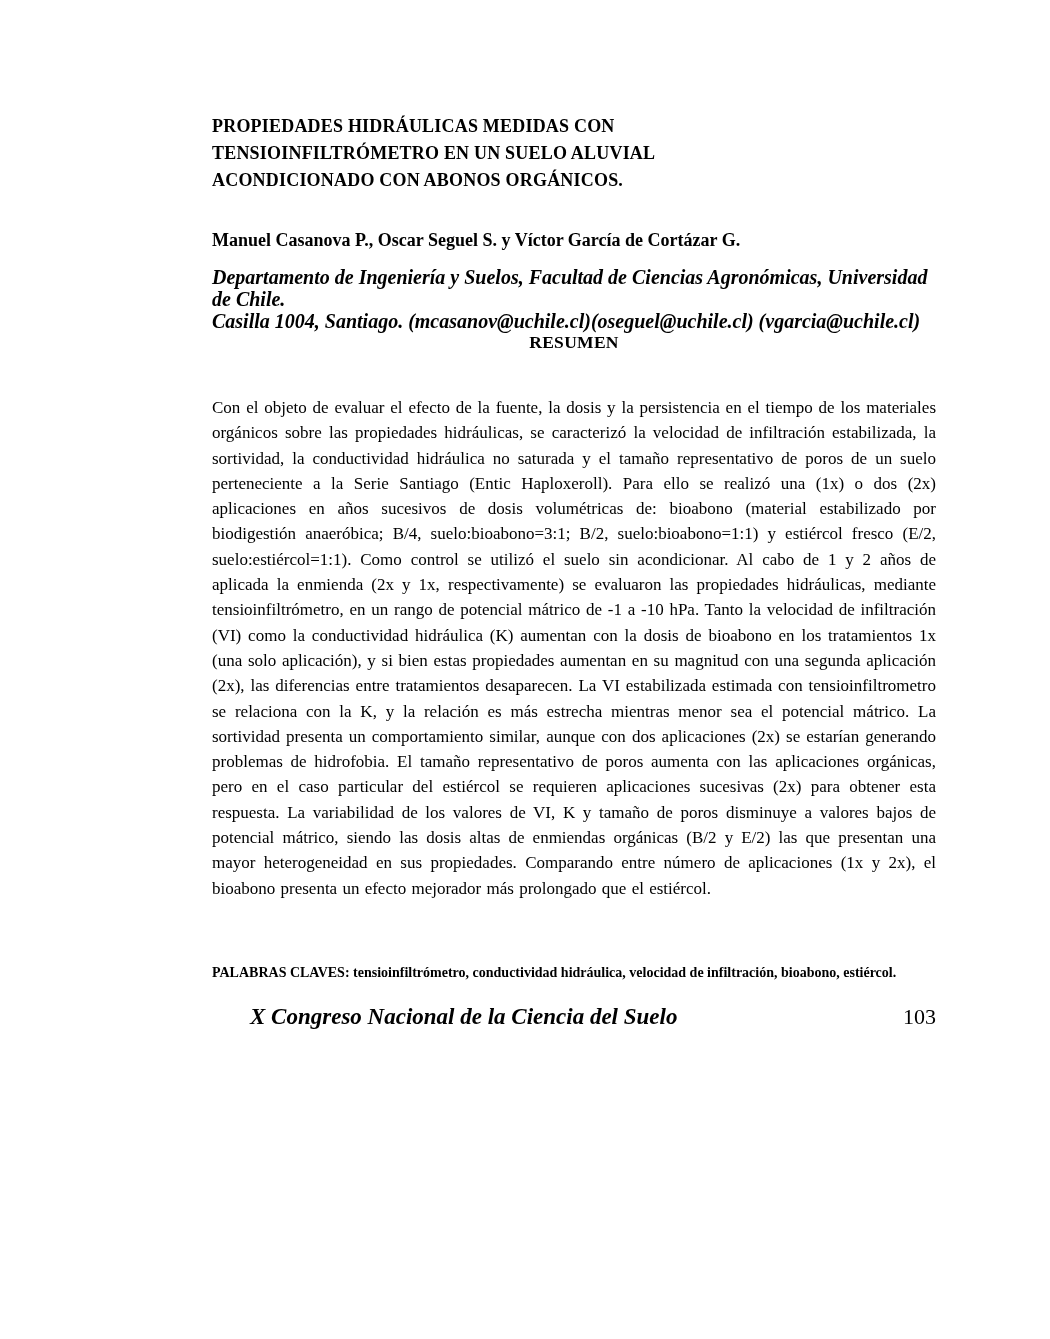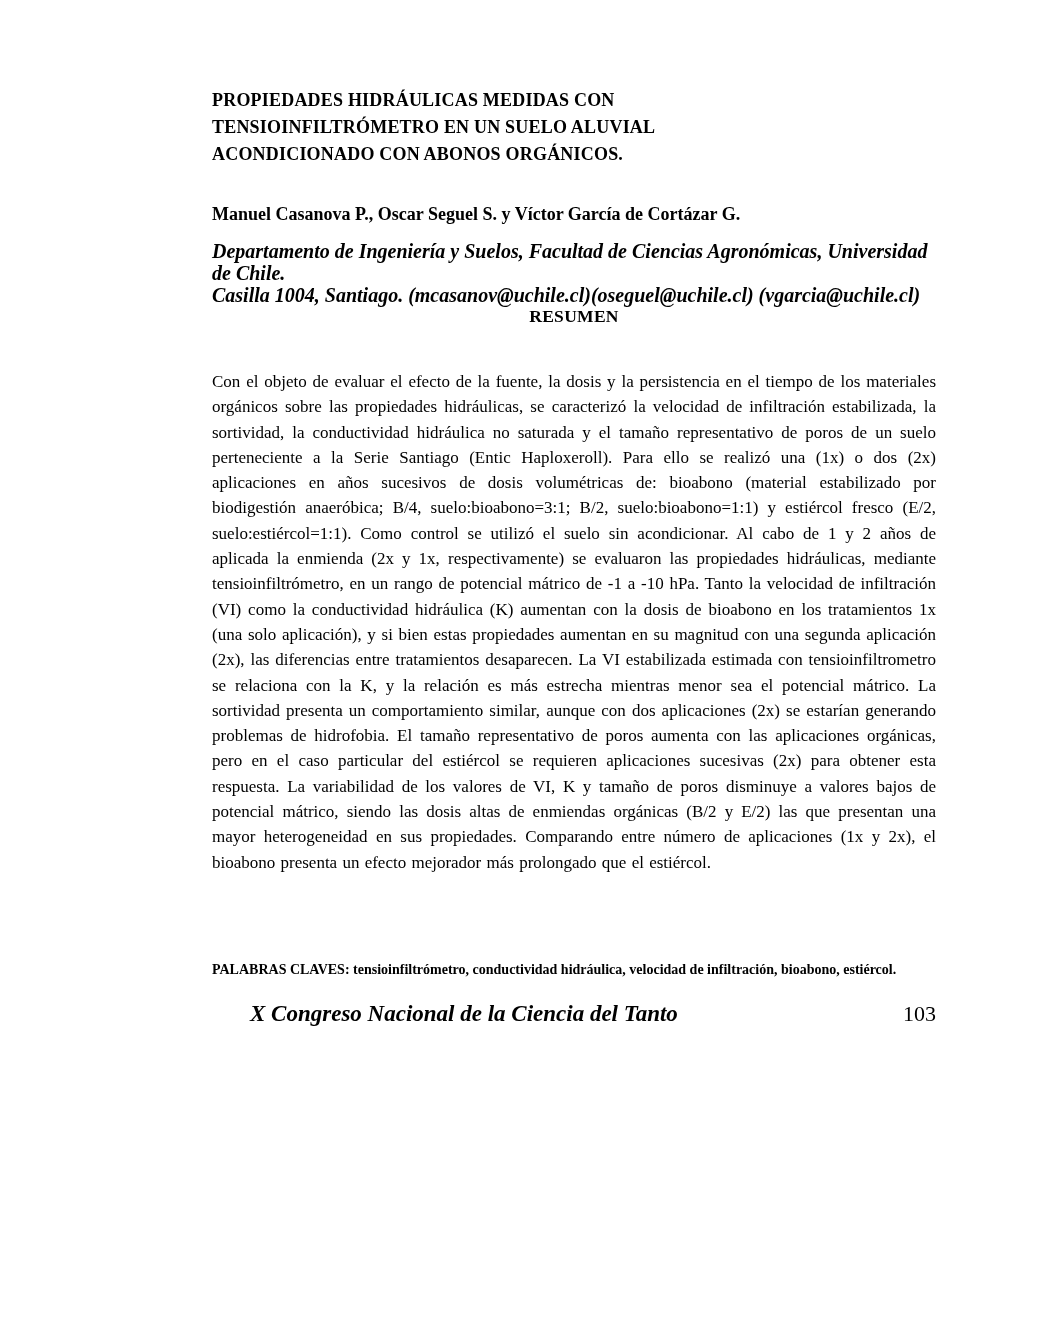--- a/index.html
+++ b/index.html
@@ -13,21 +13,21 @@
     width: 1050px;
     height: 1339px;
     background: #ffffff;
     color: #000000;
     font-family: "Liberation Serif", "DejaVu Serif", serif;
     overflow: hidden;
   }
   .content {
     width: 724px;
     margin-left: 212px;
-    padding-top: 87px;
+    padding-top: 113px;
   }
   .paper-title {
     font-size: 18px;
     font-weight: bold;
     line-height: 27px;
     letter-spacing: 0.2px;
   }
   .authors {
     margin-top: 36px;
     font-size: 18px;
@@ -49,21 +49,21 @@
   }
   .abstract {
     margin-top: 42px;
     font-size: 17px;
     line-height: 25.3px;
     text-align: justify;
     text-align-last: left;
     word-spacing: 1px;
   }
   .keywords {
-    margin-top: 84px;
+    margin-top: 61px;
     font-size: 14px;
     font-weight: bold;
     line-height: 22px;
     text-align: left;
   }
   .footer {
     margin-top: 20px;
     display: flex;
     align-items: baseline;
     justify-content: space-between;
@@ -98,18 +98,18 @@
       <div>Casilla 1004, Santiago. (mcasanov@uchile.cl)(oseguel@uchile.cl) (vgarcia@uchile.cl)</div>
     </div>
 
     <div class="section-heading">RESUMEN</div>
 
     <p class="abstract">Con el objeto de evaluar el efecto de la fuente, la dosis y la persistencia en el tiempo de los materiales orgánicos sobre las propiedades hidráulicas, se caracterizó la velocidad de infiltración estabilizada, la sortividad, la conductividad hidráulica no saturada y el tamaño representativo de poros de un suelo perteneciente a la Serie Santiago (Entic Haploxeroll). Para ello se realizó una (1x) o dos (2x) aplicaciones en años sucesivos de dosis volumétricas de: bioabono (material estabilizado por biodigestión anaeróbica; B/4, suelo:bioabono=3:1; B/2, suelo:bioabono=1:1) y estiércol fresco (E/2, suelo:estiércol=1:1). Como control se utilizó el suelo sin acondicionar. Al cabo de 1 y 2 años de aplicada la enmienda (2x y 1x, respectivamente) se evaluaron las propiedades hidráulicas, mediante tensioinfiltrómetro, en un rango de potencial mátrico de -1 a -10 hPa. Tanto la velocidad de infiltración (VI) como la conductividad hidráulica (K) aumentan con la dosis de bioabono en los tratamientos 1x (una solo aplicación), y si bien estas propiedades aumentan en su magnitud con una segunda aplicación (2x), las diferencias entre tratamientos desaparecen. La VI estabilizada estimada con tensioinfiltrometro se relaciona con la K, y la relación es más estrecha mientras menor sea el potencial mátrico. La sortividad presenta un comportamiento similar, aunque con dos aplicaciones (2x) se estarían generando problemas de hidrofobia. El tamaño representativo de poros aumenta con las aplicaciones orgánicas, pero en el caso particular del estiércol se requieren aplicaciones sucesivas (2x) para obtener esta respuesta. La variabilidad de los valores de VI, K y tamaño de poros disminuye a valores bajos de potencial mátrico, siendo las dosis altas de enmiendas orgánicas (B/2 y E/2) las que presentan una mayor heterogeneidad en sus propiedades. Comparando entre número de aplicaciones (1x y 2x), el bioabono presenta un efecto mejorador más prolongado que el estiércol.</p>
 
     <p class="keywords"><span>PALABRAS CLAVES:</span><span> tensioinfiltrómetro, conductividad hidráulica, velocidad de infiltración, bioabono, estiércol.</span></p>
 
     <div class="footer">
-      <span class="footer-congress">X Congreso Nacional de la Ciencia del Tanto</span>
+      <span class="footer-congress">X Congreso Nacional de la Ciencia del Suelo</span>
       <span class="footer-pageno">103</span>
     </div>
 
   </div>
 </div>
 
 </body></html>

